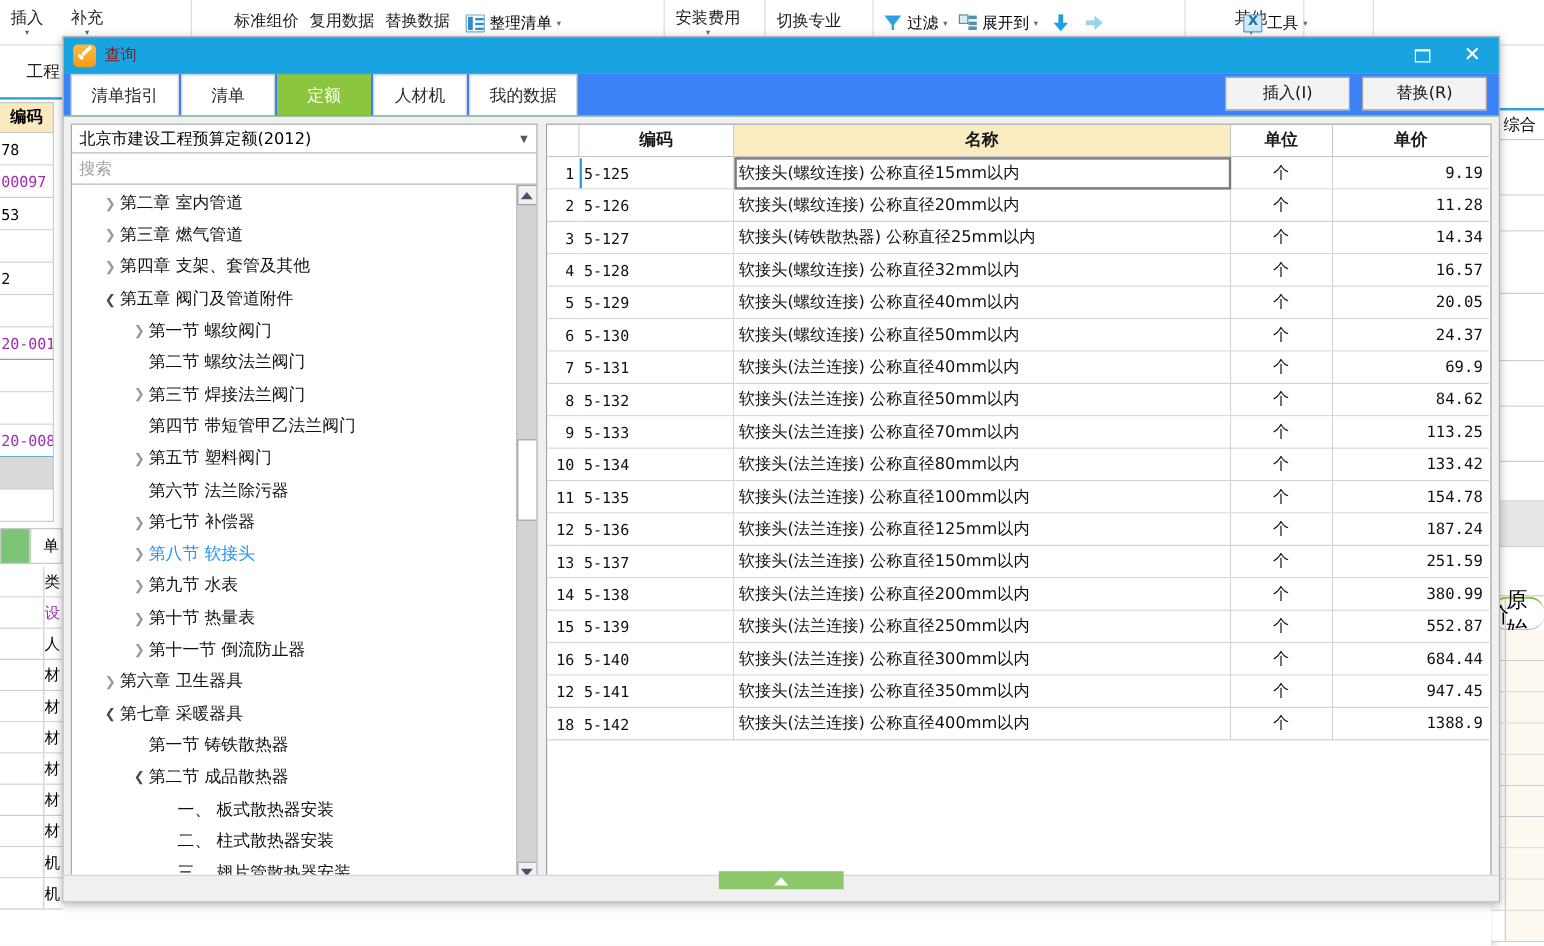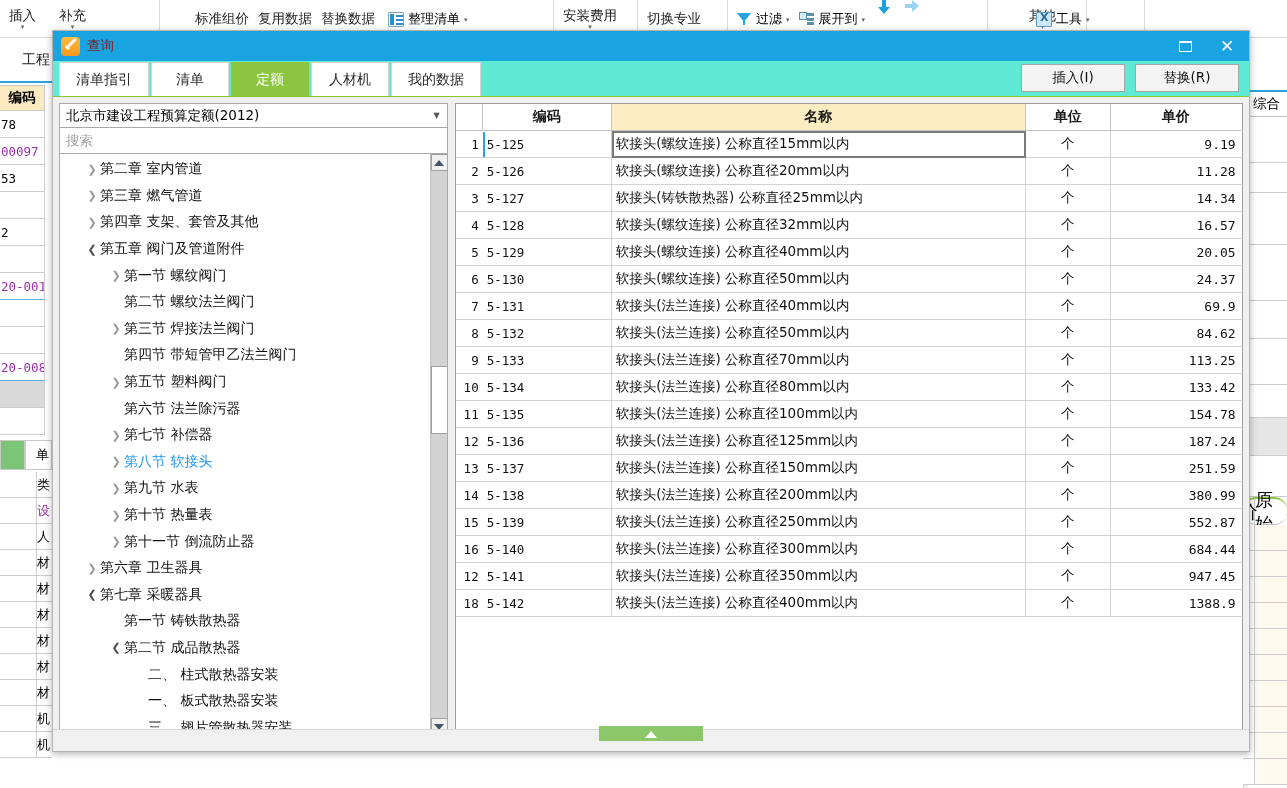--- a/index.html
+++ b/index.html
@@ -17,21 +17,21 @@
   
   .bg { position: absolute; inset: 0; background: #ffffff; }
 
   .ribbon {
     position: absolute; left: 0; top: 0; width: 1287px; height: 38px;
     background: #ffffff;
     border-bottom: 1px solid #d8d8d8;
   }
   .rib-group {
     position: absolute; top: 0; height: 38px;
-    display: flex; gap: 9px;
+    display: flex; align-items: center; gap: 9px;
     padding: 0 9px;
     border-right: 1px solid #dcdcdc;
   }
   .rib-item {
     display: flex; flex-direction: column; align-items: center; justify-content: center;
     font-size: 13.5px; color: #1d1d1d; line-height: 1.15; white-space: nowrap;
   }
   .rib-item .cap { font-size: 13.5px; }
   .rib-caret { font-size: 7px; color: #666; line-height: 6px; margin-top: 1px; }
   .rib-inline { display: flex; align-items: center; gap: 4px; white-space: nowrap; }
@@ -194,21 +194,21 @@
     width: 36px; height: 28px; display: flex; align-items: center; justify-content: center;
     color: #fff; cursor: default;
   }
   .win-min-glyph {
     width: 13px; height: 11px; border: 1.7px solid #fff; border-top-width: 2px;
   }
   .win-close-glyph { font-size: 17px; line-height: 17px; font-weight: bold; }
 
   
   .dlg-tabs {
-    position: relative; height: 36px; background: #5eead4;
+    position: relative; height: 36px; background: #3b82f6;
     border-bottom: 1px solid #8cc63f;
     display: flex; align-items: flex-end; padding-left: 6px;
   }
   .tab {
     height: 34px; min-width: 78px; padding: 0 16px;
     display: flex; align-items: center; justify-content: center;
     background: #ffffff; border: 1px solid #d5d5d5; border-bottom: none;
     font-size: 14px; color: #2b2b2b; margin-right: 2px; cursor: default;
   }
   .tab.active { background: #8cc63f; border-color: #8cc63f; color: #ffffff; }
@@ -660,25 +660,25 @@
             <div class="tree-row" style="padding-left:48px;">
                 <span class="tw"></span>
                 <span class="tree-lbl">第一节 铸铁散热器</span>
               </div>
             <div class="tree-row" style="padding-left:48px;">
                 <span class="tw open">❮</span>
                 <span class="tree-lbl">第二节 成品散热器</span>
               </div>
             <div class="tree-row" style="padding-left:72px;">
                 <span class="tw"></span>
-                <span class="tree-lbl">二、 柱式散热器安装</span>
+                <span class="tree-lbl">一、 板式散热器安装</span>
               </div>
             <div class="tree-row" style="padding-left:72px;">
                 <span class="tw"></span>
-                <span class="tree-lbl">一、 板式散热器安装</span>
+                <span class="tree-lbl">二、 柱式散热器安装</span>
               </div>
             <div class="tree-row" style="padding-left:72px;">
                 <span class="tw"></span>
                 <span class="tree-lbl">三、 翅片管散热器安装</span>
               </div>
           </div>
 
           <div class="tree-scroll">
             <div class="ts-btn up">
                 <span class="ts-arrow-up"></span>

